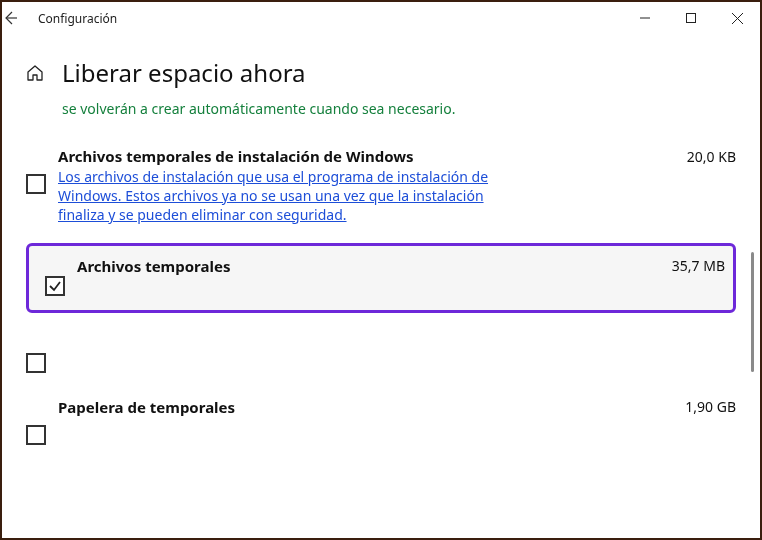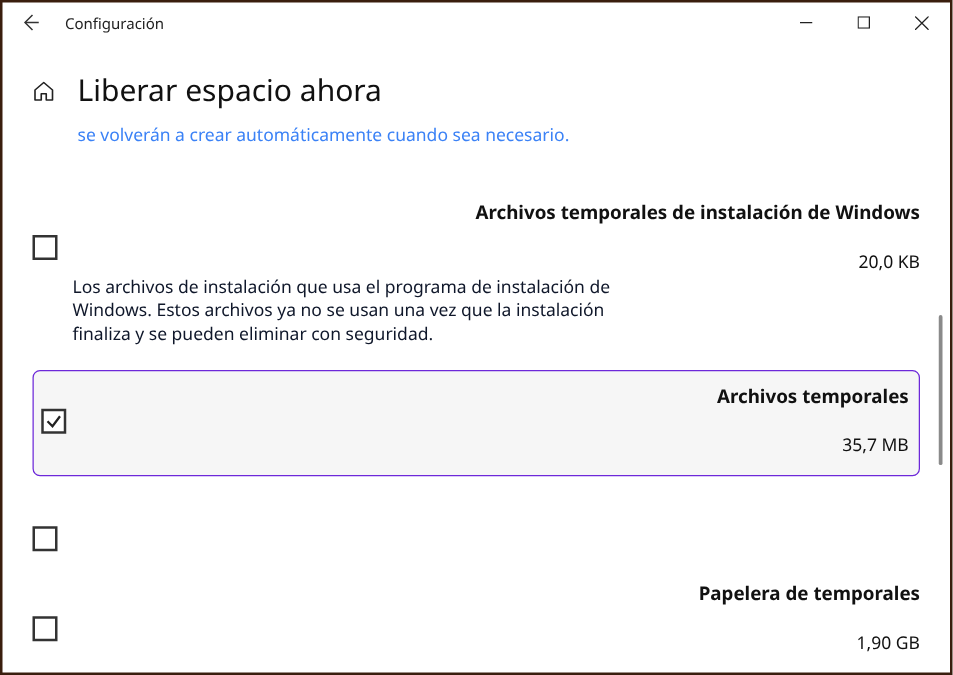--- a/index.html
+++ b/index.html
@@ -9,21 +9,20 @@
     width: 762px;
     height: 540px;
     overflow: hidden;
     position: relative;
     border: 2px solid #3a1e0e;
   }
   .titlebar {
     height: 32px;
     display: flex;
     align-items: center;
-    padding-left: 14px;
     font-size: 12px;
     color: #222;
   }
   .titlebar .back { margin-right: 20px; display:flex; align-items:center;}
   .titlebar .title { flex: 0 0 auto; }
   .titlebar .spacer { flex: 1; }
   .winbtns { display: flex; }
   .winbtn { width: 46px; height: 32px; display:flex; align-items:center; justify-content:center;}
   .winbtn svg { display:block;}
   .header {
@@ -38,72 +37,72 @@
     font-weight: 400;
     color: #111;
   }
   .content {
     padding: 0 24px 0 24px;
     height: calc(540px - 32px - 70px - 4px);
     overflow: hidden;
     position: relative;
   }
   .orphan-line {
-    color: #3b82f6;
+    color: #15803d;
     font-size: 14px;
     padding-left: 36px;
-    margin-bottom: 36px;
+    margin-bottom: 22px;
   }
   .item {
     display: flex;
     align-items: flex-start;
     gap: 12px;
     padding: 6px 0 18px 0;
   }
   .item.highlight {
-    border: 1px solid #6d28d9;
+    border: 3px solid #6d28d9;
     border-radius: 6px;
-    padding: 10px 8px 14px 6px;
+    padding: 10px 8px 14px 16px;
     background: #f6f6f6;
     margin-bottom: 6px;
   }
   .checkbox {
     width: 20px;
     height: 20px;
     border: 2px solid #333;
     flex: 0 0 20px;
     margin-top: 28px;
     background: #fff;
     display:flex; align-items:center; justify-content:center;
   }
   .item.highlight .checkbox { margin-top: 20px;}
   .item-body { flex: 1; }
   .row1 {
     display: flex;
     justify-content: space-between;
-    align-items: flex-end;
+    align-items: center;
     gap: 20px;
-    flex-direction: column;
   }
   .item-title {
     font-weight: 700;
     font-size: 15px;
     color: #111;
   }
   .item-size {
     font-size: 14px;
     color: #111;
     white-space: nowrap;
   }
   .item-desc {
-    color: #0f172a;
+    color: #1d4ed8;
     font-size: 14px;
     line-height: 1.35;
     margin-top: 2px;
     max-width: 440px;
+    text-decoration: underline;
   }
   .scrollbar {
     position: absolute;
     right: 6px;
     top: 250px;
     width: 3px;
     height: 120px;
     background: #8a8a8a;
     border-radius: 2px;
   }

